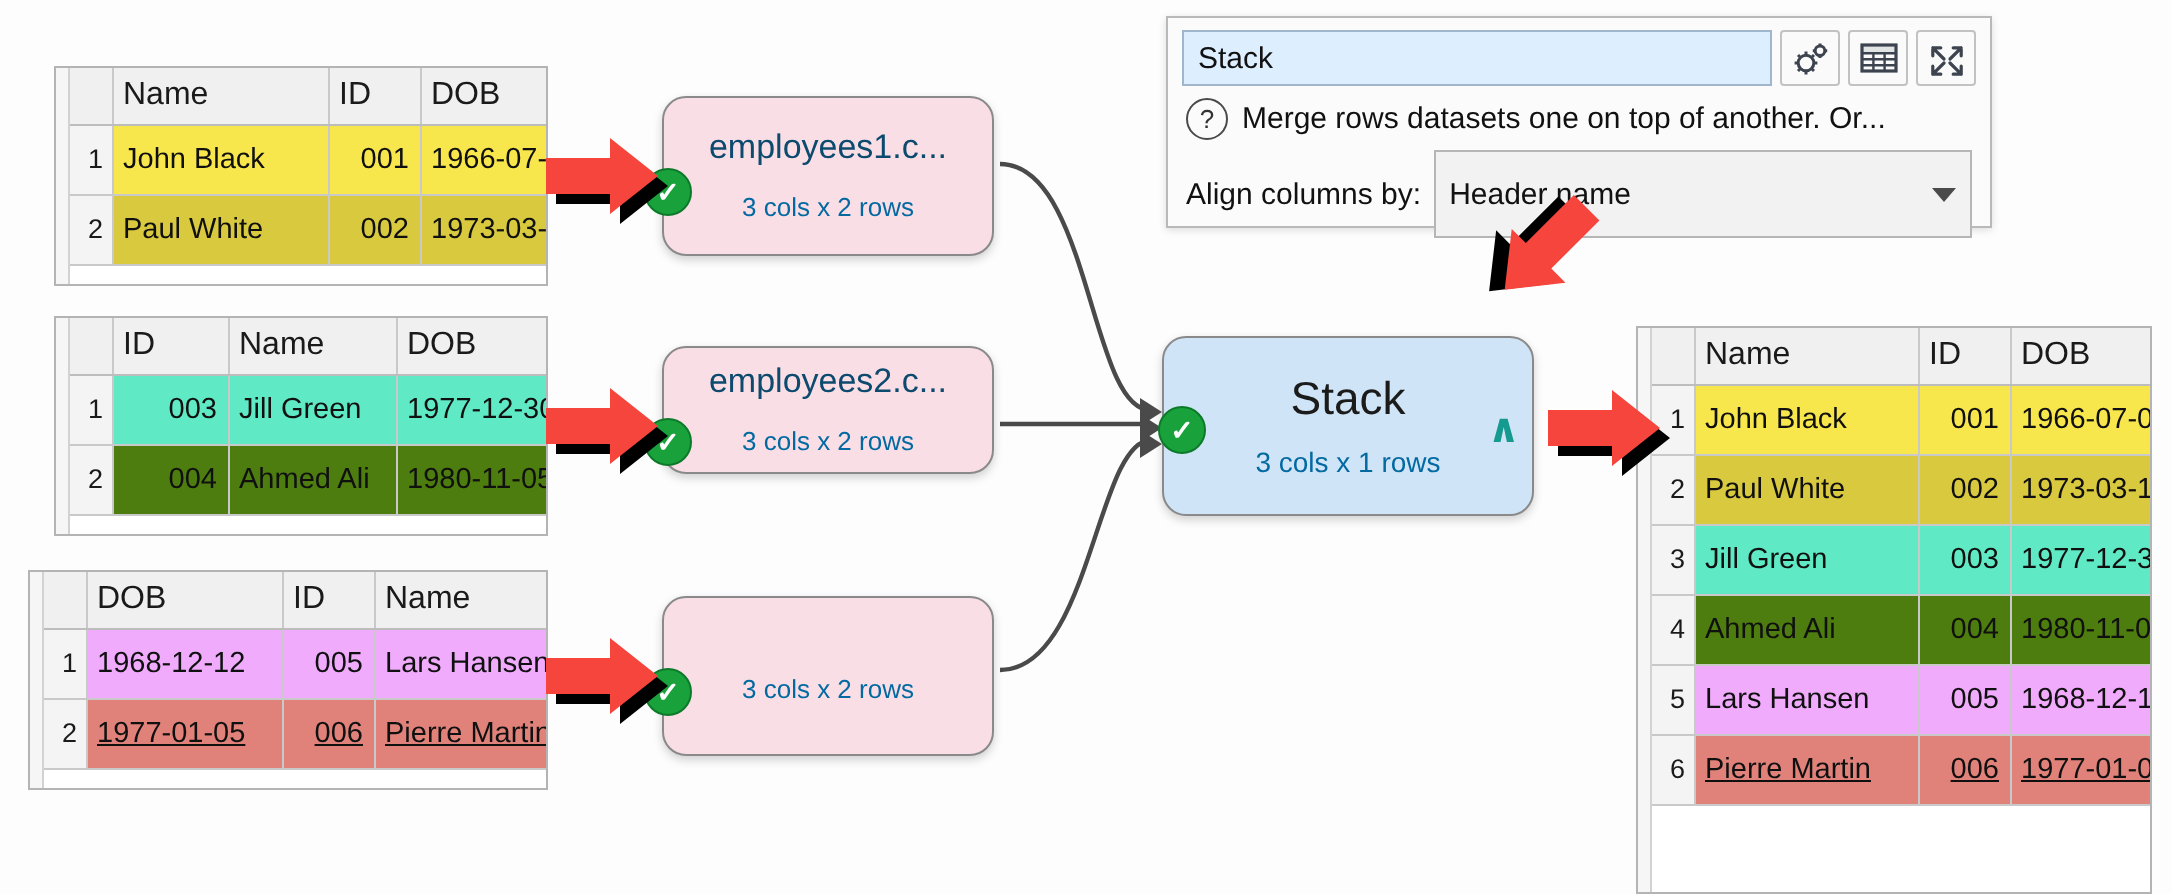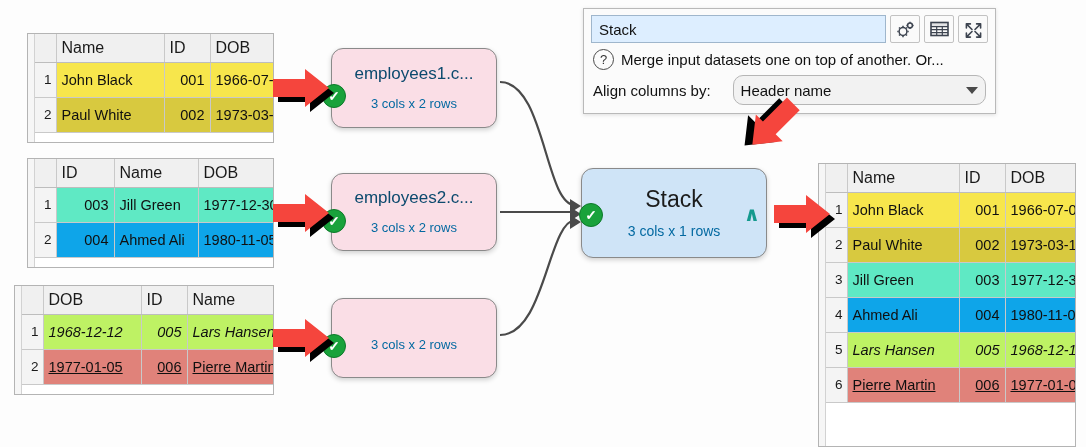--- a/index.html
+++ b/index.html
@@ -49,22 +49,22 @@
   }
   .dtable th.rowhdr{width:22px;background:#f0f0f0;border-left:none;}
   .dtable td.rownum{
     width:22px;background:#f4f4f4;color:#1a1a1a;text-align:right;
     padding-right:4px;border-left:none;font-size:13.5px;
   }
   .num{text-align:right;}
 
   
   .y1{background:#f7e64c;} .y2{background:#d8c93f;}
-  .g1{background:#5fe9c4;} .g2{background:#0ea5e9;}
-  .r1{background:#bef264;font-style:italic;} .r2{background:#e0827a;text-decoration:underline;}
+  .g1{background:#5fe9c4;} .g2{background:#4d7c0f;}
+  .r1{background:#f0abfc;} .r2{background:#e0827a;text-decoration:underline;}
 
   
   .node{
     position:absolute;box-sizing:border-box;
     border-radius:12px;
     display:flex;flex-direction:column;
     align-items:center;justify-content:center;
     box-shadow:0 2px 5px rgba(0,0,0,.18);
   }
   .node.pink{background:#fadee6;border:1px solid #8a8a8a;}
@@ -110,25 +110,25 @@
     width:30px;height:28px;box-sizing:border-box;
     border:1px solid #c2c2c2;background:#fafafa;border-radius:2px;
     display:flex;align-items:center;justify-content:center;
   }
   .desc{display:flex;align-items:center;gap:7px;padding:4px 9px 2px 9px;font-size:15px;color:#111;}
   .qmark{
     width:19px;height:19px;border-radius:50%;border:1.6px solid #4a4a4a;
     display:flex;align-items:center;justify-content:center;
     font-size:13px;color:#333;flex:0 0 auto;line-height:1;
   }
-  .alignrow{display:flex;align-items:center;gap:22px;padding:3px 9px 8px 9px;}
+  .alignrow{display:flex;align-items:center;gap:6px;padding:3px 9px 8px 9px;}
   .alignlbl{font-size:15px;color:#111;}
   .combo{
-    flex:1;height:30px;box-sizing:border-box;
-    background:#f2f2f2;border:1px solid #b6b6b6;border-radius:10px;
+    flex:1;height:44px;box-sizing:border-box;
+    background:#f2f2f2;border:1px solid #b6b6b6;border-radius:0;
     display:flex;align-items:center;justify-content:space-between;
     padding:0 7px;font-size:15px;color:#111;
   }
   .caret{width:0;height:0;border-left:6px solid transparent;border-right:6px solid transparent;border-top:7px solid #4a4a4a;}
 
   svg.overlay{position:absolute;left:0;top:0;width:1086px;height:447px;pointer-events:none;}
 </style>
 </head>
 <body>
 
@@ -275,21 +275,21 @@
     </tbody>
   </table>
 </div>
 
 <div class="node pink" style="left:331px;top:48px;width:166px;height:80px;">
   <div class="title">employees1.c...</div>
   <div class="sub">3 cols x 2 rows</div>
   <div class="okdot" style="left:-10px;top:35px;">✓</div>
 </div>
 
-<div class="node pink" style="left:331px;top:173px;width:166px;height:78px;">
+<div class="node pink" style="left:331px;top:173px;width:166px;height:64px;">
   <div class="title">employees2.c...</div>
   <div class="sub">3 cols x 2 rows</div>
   <div class="okdot" style="left:-10px;top:35px;">✓</div>
 </div>
 
 <div class="node pink" style="left:331px;top:298px;width:166px;height:80px;">
   <div class="sub">3 cols x 2 rows</div>
   <div class="okdot" style="left:-10px;top:35px;">✓</div>
 </div>
 
@@ -333,21 +333,21 @@
           <path d="M11 8.5l5.6-5.6M16.6 2.9h-4M16.6 2.9v4"></path>
           <path d="M8 10.5l-5.6 5.6M2.4 16.1h4M2.4 16.1v-4"></path>
           <path d="M11 10.5l5.6 5.6M16.6 16.1h-4M16.6 16.1v-4"></path>
         </g>
       </svg>
     </div>
   </div>
 
   <div class="desc">
     <div class="qmark">?</div>
-    <div>Merge input datasets one on top of another. Or...</div>
+    <div>Merge rows datasets one on top of another. Or...</div>
   </div>
 
   <div class="alignrow">
     <div class="alignlbl">Align columns by:</div>
     <div class="combo">
       <span>Header name</span>
       <span class="caret"></span>
     </div>
   </div>
 </div>

